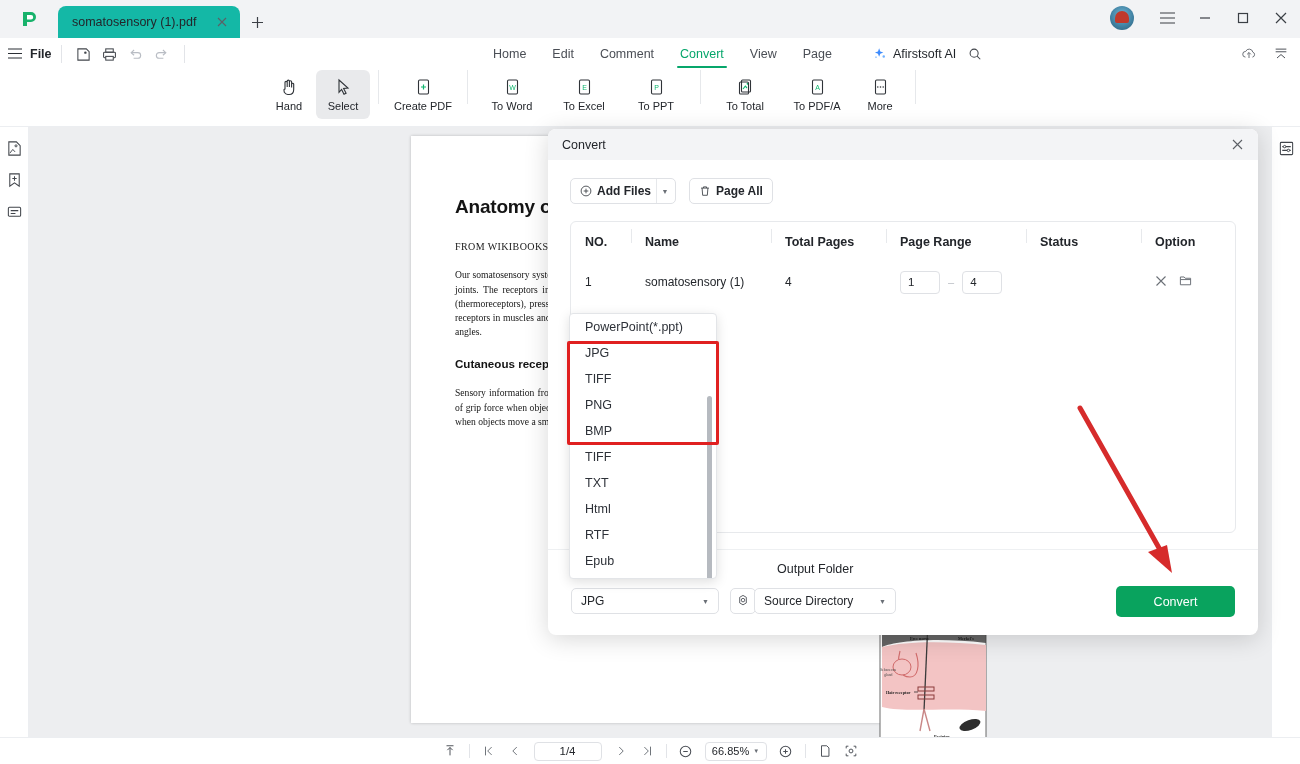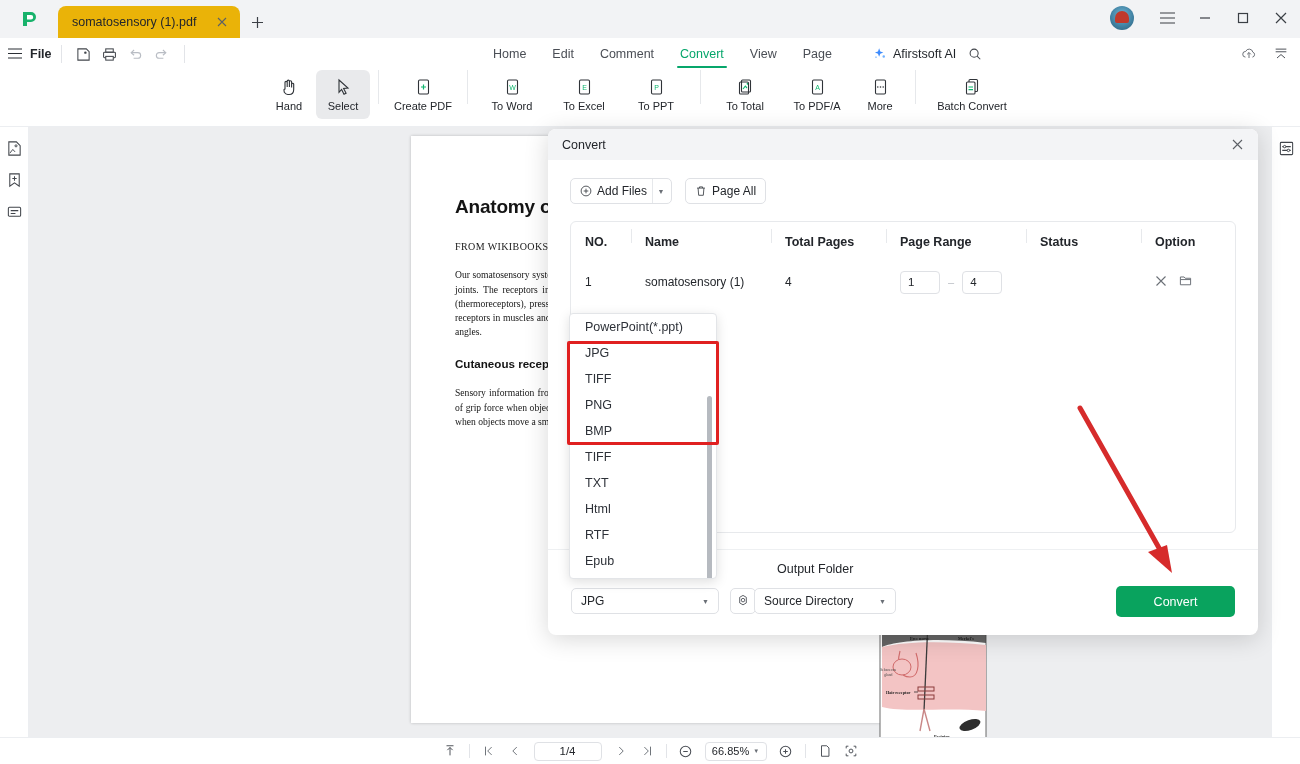--- a/index.html
+++ b/index.html
@@ -12,21 +12,21 @@
   #app { position: relative; width: 1300px; height: 764px; }
 
   
   .titlebar {
     position: absolute; left: 0; top: 0; width: 1300px; height: 38px;
     background: #f2f3f5;
     display: flex; align-items: flex-end;
   }
   .logo { width: 58px; height: 38px; display:flex; align-items:center; justify-content:center; }
   .tab {
-    width: 182px; height: 32px; background: #eab308;
+    width: 182px; height: 32px; background: #14b8a6;
     border-radius: 8px 8px 0 0;
     display: flex; align-items: center; padding: 0 8px 0 14px;
     position: relative;
   }
   .tab-label { font-size: 12.5px; color: #23262b; flex: 1; white-space: nowrap; overflow:hidden; }
   .tab-close { width: 20px; height: 20px; display:flex; align-items:center; justify-content:center;
     color:#5c6066; font-size: 14px; }
   .newtab { width: 34px; height: 32px; display:flex; align-items:center; justify-content:center;
     color:#3b3f45; font-size: 19px; font-weight: 300; }
   .win-right { margin-left: auto; display: flex; align-items: center; height: 38px; padding-bottom: 2px;}
@@ -98,21 +98,21 @@
      align-items:center; justify-content:center; gap:4px; font-size:11px; color:#23262b; margin:0 6px;}
 
   
   .dialog { position:absolute; left:548px; top:129px; width:710px; height:506px; background:#fff;
      border-radius:8px; box-shadow:0 4px 24px rgba(0,0,0,.16); overflow:visible; }
   .dlg-head { height:31px; background:#f3f4f6; border-radius:8px 8px 0 0; display:flex; align-items:center;
      padding: 0 10px 0 14px; }
   .dlg-title { font-size:12.5px; color:#23262b; flex:1;}
   .dlg-close { width:22px; height:22px; display:flex; align-items:center; justify-content:center; color:#5c6066; font-size:13px;}
   .dlg-body { position:relative; padding: 18px 22px 0 22px; }
-  .btnrow { display:flex; align-items:flex-start; gap:13px; }
+  .btnrow { display:flex; align-items:flex-start; gap:13px;font-weight:bold; }
   .obtn { height:26px; border:1px solid #dfe1e5; border-radius:5px; display:flex; align-items:center;
      padding: 0 9px; gap:5px; font-size:12px; color:#23262b; background:#fff;}
   .obtn .carat { width:17px; height:24px; margin-right:-7px; border-left:1px solid #e6e8eb;
      display:flex; align-items:center; justify-content:center; color:#6a6f76; font-size:7px;}
   .table { margin-top:17px; border:1px solid #e7e9ec; border-radius:6px; height:312px; position:relative;}
   .thead { display:flex; height:40px; align-items:center; font-size:12.5px; color:#23262b;font-weight:bold; }
   .th { position:relative; padding-left:14px; }
   .th + .th::before { content:""; position:absolute; left:0; top:-6px; height:14px; width:1px; background:#e7e9ec;}
   .trow { display:flex; height:40px; align-items:center; font-size:12px; color:#23262b;}
   .td { padding-left:14px; display:flex; align-items:center; }
@@ -331,28 +331,20 @@
     <div class="rbtn">
       <svg width="20" height="20" viewBox="0 0 20 20">
           <rect x="5.5" y="3" width="10" height="14" rx="1.2" fill="none" stroke="#2f3338" stroke-width="1.1"></rect>
           <circle cx="7.8" cy="10" r=".8" fill="#2f3338"></circle>
           <circle cx="10.5" cy="10" r=".8" fill="#2f3338"></circle>
           <circle cx="13.2" cy="10" r=".8" fill="#2f3338"></circle>
         </svg>
       <span class="rlbl">More</span>
     </div>
     <span class="rsep"></span>
-    <div class="rbtn xwide">
-      <svg width="20" height="20" viewBox="0 0 20 20">
-          <rect x="7" y="2.5" width="8.5" height="12" rx="1.1" fill="none" stroke="#2f3338" stroke-width="1.1"></rect>
-          <rect x="4.5" y="5" width="8.5" height="12" rx="1.1" fill="#fff" stroke="#2f3338" stroke-width="1.1"></rect>
-          <path d="M6.5 10 H11 M6.5 12.6 H11" stroke="#0fb66e" stroke-width="1.1"></path>
-        </svg>
-      <span class="rlbl">Batch Convert</span>
-    </div>
   </div>
 
   <div class="leftrail">
     <div class="railicon">
       <svg width="17" height="17" viewBox="0 0 18 18">
           <path d="M3 2 h8 l4 4 v10 h-12 z" fill="none" stroke="#41454b" stroke-width="1.1"></path>
           <circle cx="10.6" cy="6.2" r="1.1" fill="none" stroke="#41454b" stroke-width="1"></circle>
           <path d="M4 14 L7.2 10 L9.6 12.6" fill="none" stroke="#41454b" stroke-width="1"></path>
         </svg>
     </div>

